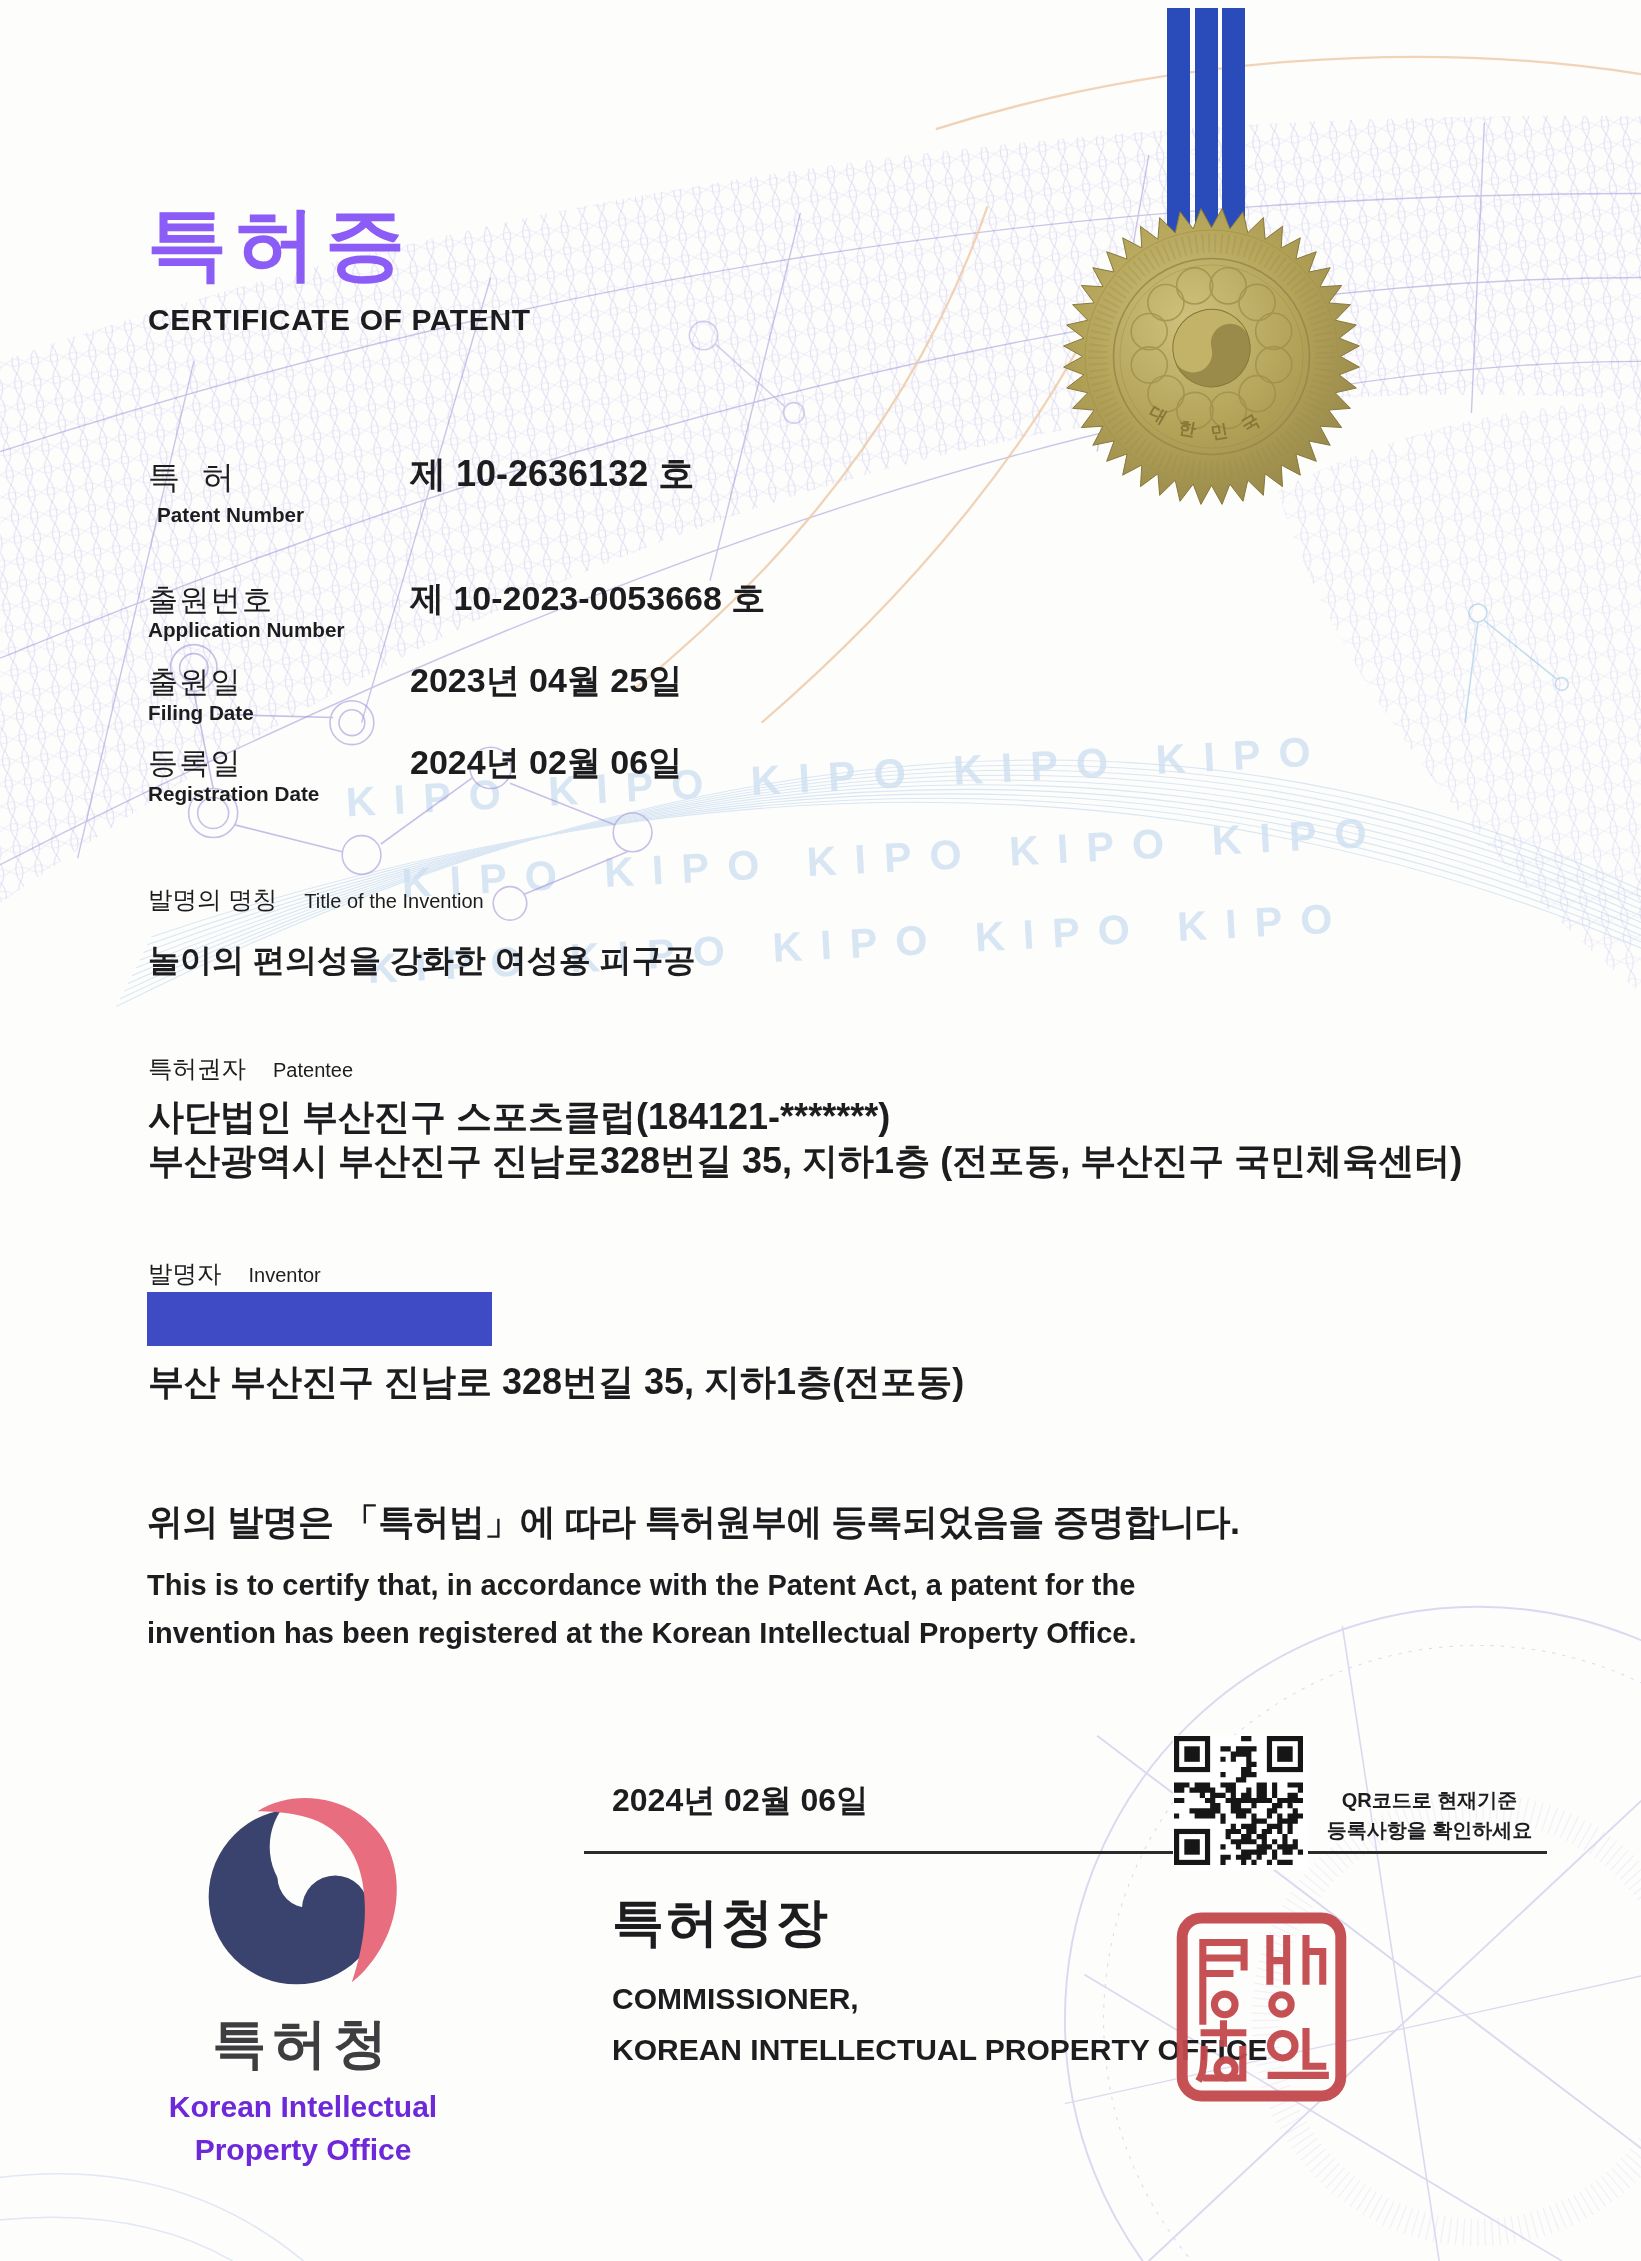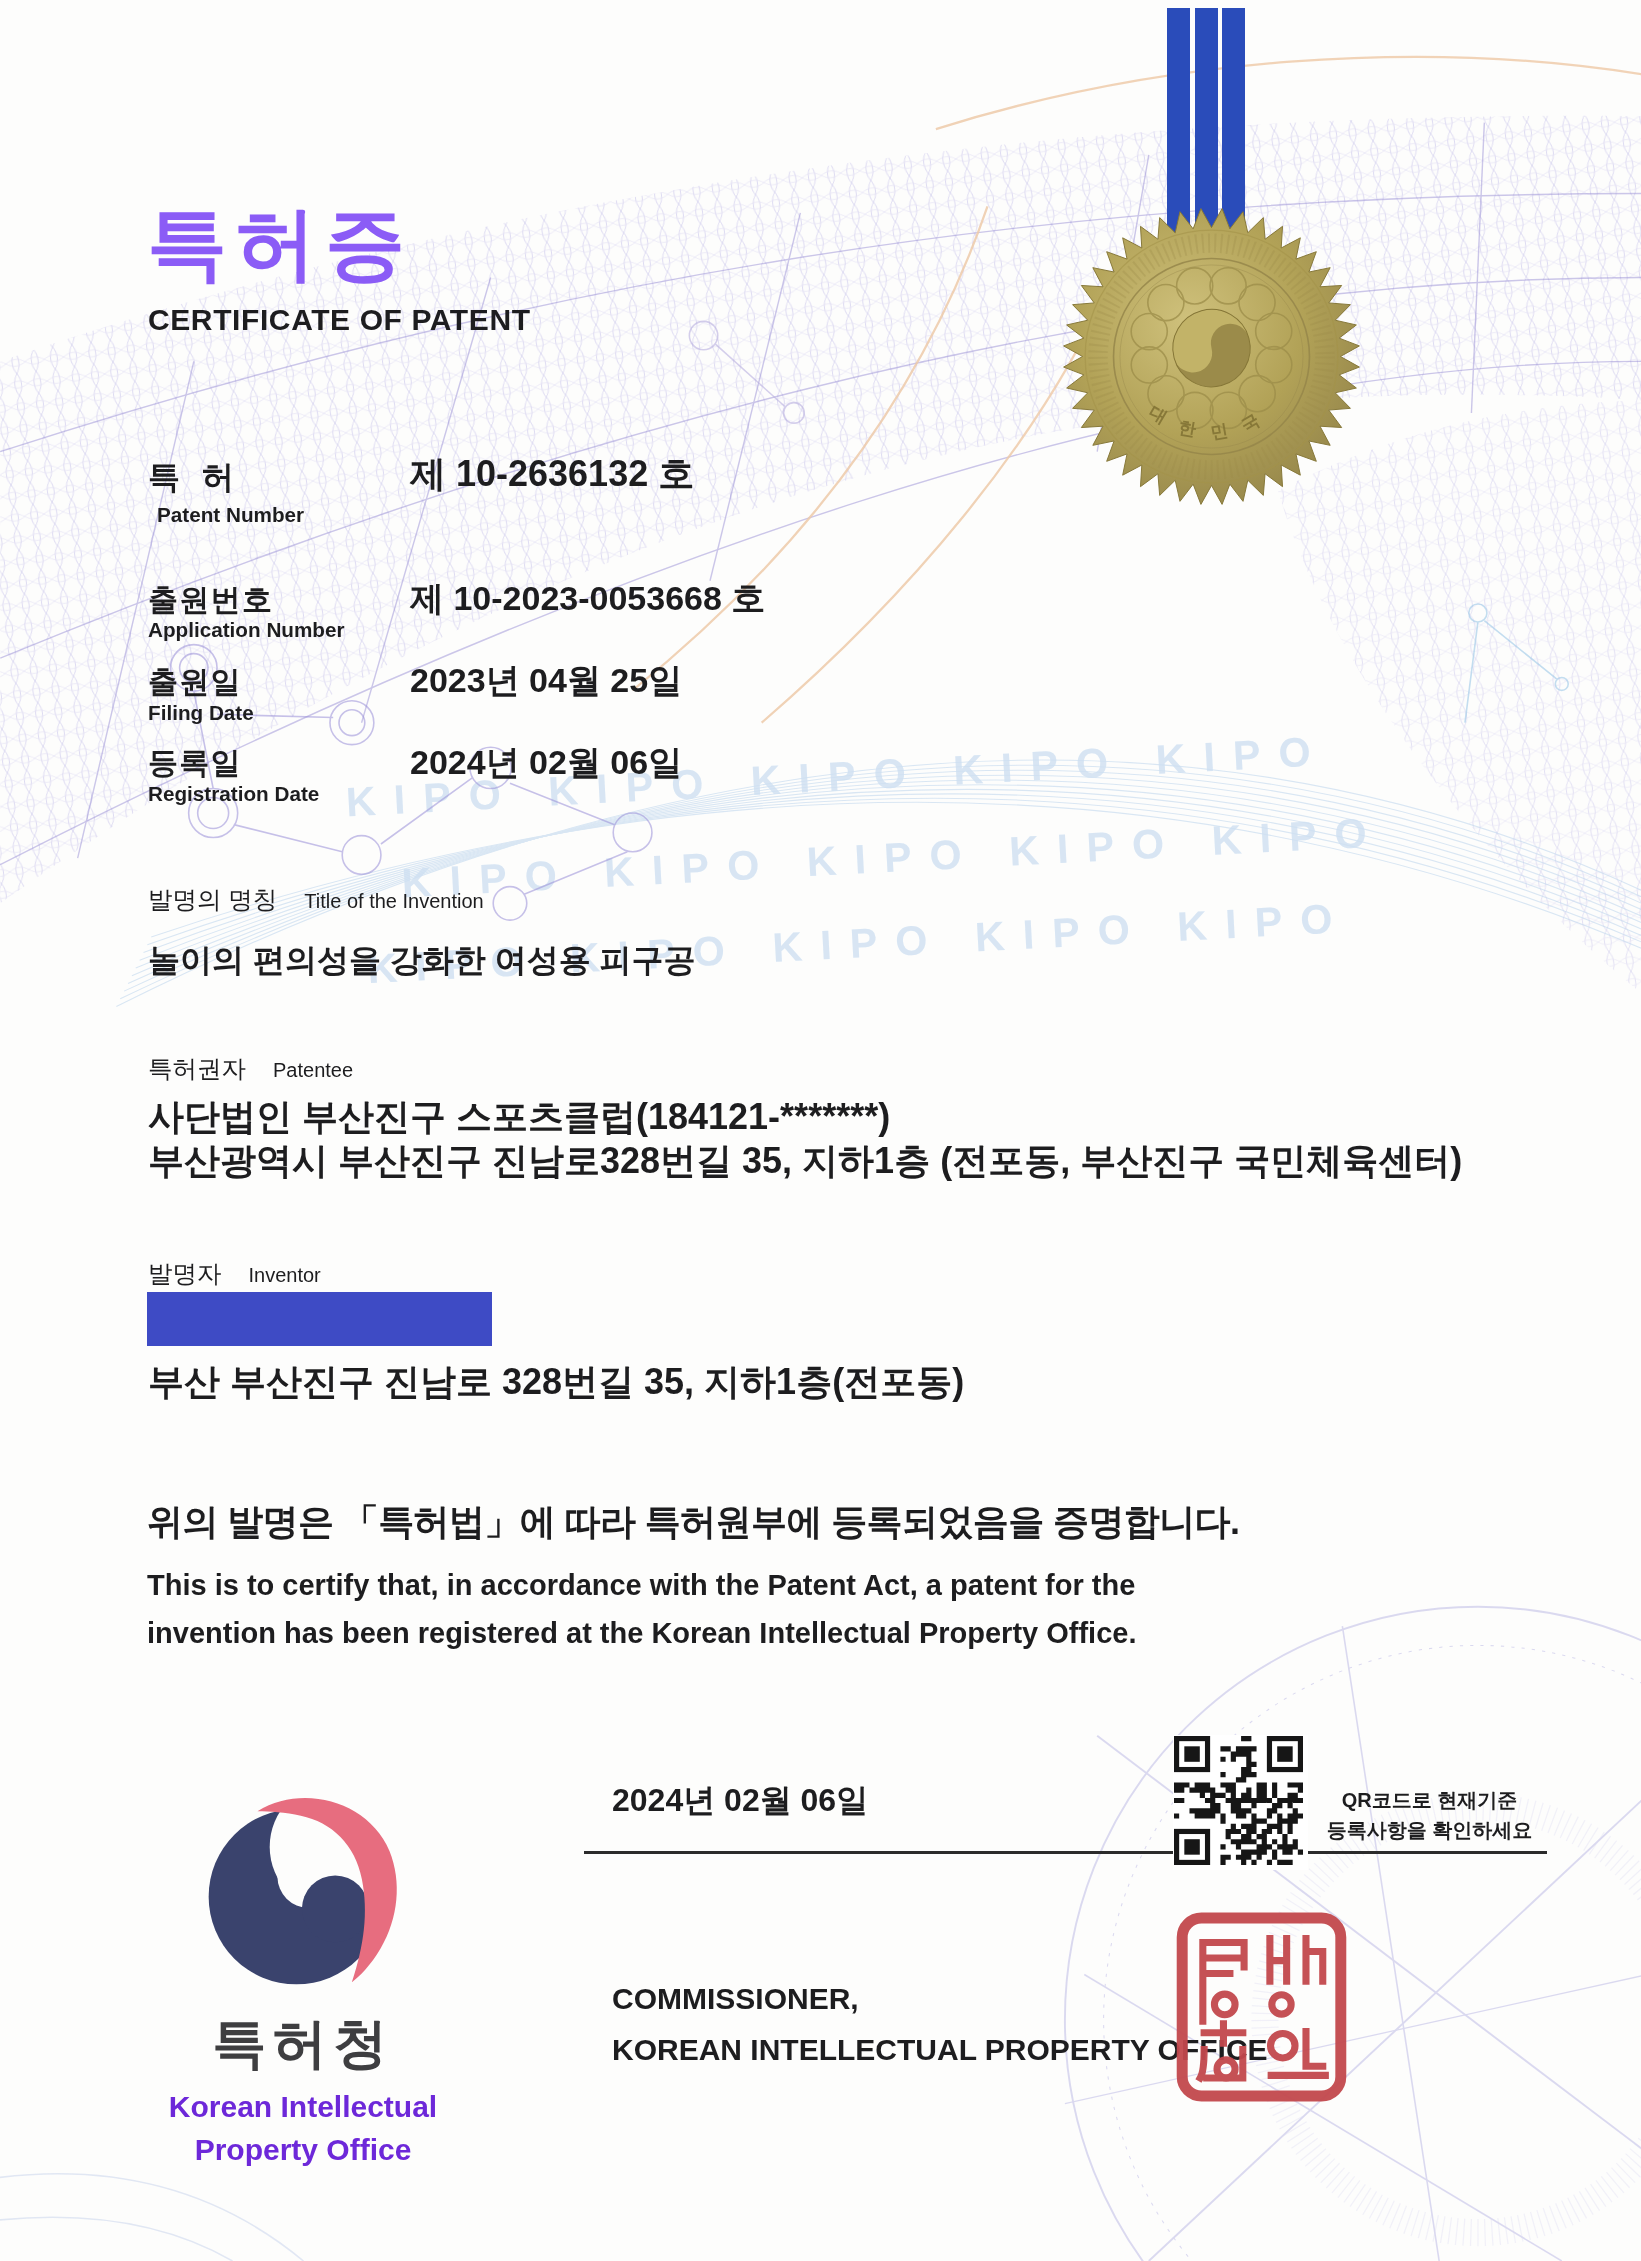--- a/index.html
+++ b/index.html
@@ -9,21 +9,21 @@
   .bg{position:absolute;inset:0;z-index:0;}
   
   .ribbon{position:absolute;left:1167px;top:7.7px;width:79px;height:348px;display:flex;gap:4.5px;z-index:2;}
   .ribbon span{display:block;width:23px;height:100%;background:#2a4cba;}
   
   .seal{position:absolute;left:1060px;top:205px;width:303px;height:303px;z-index:3;}
   
   .title-ko{left:147px;top:191px;font-size:80px;font-weight:700;letter-spacing:9px;color:#8b5cf6;z-index:4;}
   .title-en{left:148px;top:303px;font-size:30px;font-weight:700;letter-spacing:0.6px;z-index:4;}
   
-  .lbl-ko{font-size:30px;font-weight:700;letter-spacing:1.3px;z-index:4;text-align:center;}
+  .lbl-ko{font-size:30px;font-weight:400;letter-spacing:1.3px;z-index:4;text-align:center;}
   .lbl-ko.big{font-size:32px;letter-spacing:6.5px;}
   .lbl-en{font-size:20.7px;font-weight:600;z-index:4;}
   .val{left:410px;font-size:34px;font-weight:700;z-index:4;}
   
   .sec{z-index:4;font-weight:500;}
   .sec .ko{font-size:24.5px;}
   .sec .en{font-size:20px;margin-left:27px;text-align:right;}
   .body-val{font-size:36px;font-weight:700;z-index:4;}
   .redact{position:absolute;left:147px;top:1292px;width:345px;height:54px;background:#3e4bc5;z-index:4;}
   
@@ -211,20 +211,21 @@
   </div>
   <div class="redact"></div>
   <div class="abs body-val" style="left:148px;top:1358px;">부산 부산진구 진남로 328번길 35, 지하1층(전포동)</div>
 
   <div class="abs cert-ko">위의 발명은 「특허법」에 따라 특허원부에 등록되었음을 증명합니다.</div>
   <div class="abs cert-en" style="top:1617px;">invention has been registered at the Korean Intellectual Property Office.</div>
   <div class="abs cert-en" style="top:1569px;">This is to certify that, in accordance with the Patent Act, a patent for the</div>
 
   <div class="abs date">2024년 02월 06일</div>
   <div class="rule"></div>
+  <div class="abs comm-ko">특허청장</div>
   <div class="abs comm-en" style="top:1982px;">COMMISSIONER,</div>
   <div class="abs comm-en" style="top:2033px;">KOREAN INTELLECTUAL PROPERTY OFFICE</div>
 
   <div class="qr">
     <svg viewBox="0 0 200 200" width="129" height="129">
       <path id="qr-modules" d="M104 0h8v8h-8zM112 0h8v8h-8zM72 16h8v8h-8zM80 16h8v8h-8zM96 16h8v8h-8zM104 16h8v8h-8zM112 16h8v8h-8zM120 16h8v8h-8zM88 24h8v8h-8zM96 24h8v8h-8zM104 24h8v8h-8zM112 24h8v8h-8zM72 32h8v8h-8zM88 32h8v8h-8zM112 32h8v8h-8zM112 40h8v8h-8zM120 40h8v8h-8zM104 48h8v8h-8zM112 48h8v8h-8zM72 56h8v8h-8zM104 56h8v8h-8zM112 56h8v8h-8zM120 56h8v8h-8zM96 64h8v8h-8zM104 64h8v8h-8zM0 72h8v8h-8zM8 72h8v8h-8zM16 72h8v8h-8zM32 72h8v8h-8zM40 72h8v8h-8zM48 72h8v8h-8zM72 72h8v8h-8zM80 72h8v8h-8zM88 72h8v8h-8zM128 72h8v8h-8zM136 72h8v8h-8zM152 72h8v8h-8zM176 72h8v8h-8zM184 72h8v8h-8zM192 72h8v8h-8zM0 80h8v8h-8zM8 80h8v8h-8zM24 80h8v8h-8zM32 80h8v8h-8zM40 80h8v8h-8zM48 80h8v8h-8zM56 80h8v8h-8zM80 80h8v8h-8zM88 80h8v8h-8zM112 80h8v8h-8zM128 80h8v8h-8zM136 80h8v8h-8zM152 80h8v8h-8zM192 80h8v8h-8zM40 88h8v8h-8zM56 88h8v8h-8zM64 88h8v8h-8zM72 88h8v8h-8zM88 88h8v8h-8zM104 88h8v8h-8zM112 88h8v8h-8zM128 88h8v8h-8zM136 88h8v8h-8zM152 88h8v8h-8zM176 88h8v8h-8zM184 88h8v8h-8zM0 96h8v8h-8zM8 96h8v8h-8zM48 96h8v8h-8zM56 96h8v8h-8zM80 96h8v8h-8zM88 96h8v8h-8zM96 96h8v8h-8zM104 96h8v8h-8zM112 96h8v8h-8zM120 96h8v8h-8zM128 96h8v8h-8zM136 96h8v8h-8zM144 96h8v8h-8zM160 96h8v8h-8zM168 96h8v8h-8zM176 96h8v8h-8zM184 96h8v8h-8zM192 96h8v8h-8zM56 104h8v8h-8zM64 104h8v8h-8zM88 104h8v8h-8zM96 104h8v8h-8zM120 104h8v8h-8zM152 104h8v8h-8zM160 104h8v8h-8zM176 104h8v8h-8zM24 112h8v8h-8zM32 112h8v8h-8zM40 112h8v8h-8zM48 112h8v8h-8zM56 112h8v8h-8zM64 112h8v8h-8zM88 112h8v8h-8zM96 112h8v8h-8zM104 112h8v8h-8zM112 112h8v8h-8zM144 112h8v8h-8zM152 112h8v8h-8zM184 112h8v8h-8zM0 120h8v8h-8zM32 120h8v8h-8zM40 120h8v8h-8zM48 120h8v8h-8zM56 120h8v8h-8zM72 120h8v8h-8zM96 120h8v8h-8zM104 120h8v8h-8zM120 120h8v8h-8zM144 120h8v8h-8zM160 120h8v8h-8zM176 120h8v8h-8zM184 120h8v8h-8zM192 120h8v8h-8zM72 128h8v8h-8zM120 128h8v8h-8zM128 128h8v8h-8zM136 128h8v8h-8zM160 128h8v8h-8zM168 128h8v8h-8zM176 128h8v8h-8zM184 128h8v8h-8zM88 136h8v8h-8zM104 136h8v8h-8zM112 136h8v8h-8zM120 136h8v8h-8zM144 136h8v8h-8zM152 136h8v8h-8zM160 136h8v8h-8zM176 136h8v8h-8zM80 144h8v8h-8zM88 144h8v8h-8zM96 144h8v8h-8zM112 144h8v8h-8zM120 144h8v8h-8zM136 144h8v8h-8zM144 144h8v8h-8zM160 144h8v8h-8zM176 144h8v8h-8zM80 152h8v8h-8zM104 152h8v8h-8zM112 152h8v8h-8zM128 152h8v8h-8zM136 152h8v8h-8zM168 152h8v8h-8zM88 160h8v8h-8zM96 160h8v8h-8zM104 160h8v8h-8zM112 160h8v8h-8zM120 160h8v8h-8zM136 160h8v8h-8zM152 160h8v8h-8zM168 160h8v8h-8zM184 160h8v8h-8zM72 168h8v8h-8zM96 168h8v8h-8zM128 168h8v8h-8zM136 168h8v8h-8zM144 168h8v8h-8zM160 168h8v8h-8zM168 168h8v8h-8zM176 168h8v8h-8zM184 168h8v8h-8zM104 176h8v8h-8zM112 176h8v8h-8zM120 176h8v8h-8zM128 176h8v8h-8zM136 176h8v8h-8zM152 176h8v8h-8zM168 176h8v8h-8zM176 176h8v8h-8zM192 176h8v8h-8zM72 184h8v8h-8zM80 184h8v8h-8zM96 184h8v8h-8zM104 184h8v8h-8zM112 184h8v8h-8zM128 184h8v8h-8zM152 184h8v8h-8zM72 192h8v8h-8zM104 192h8v8h-8zM120 192h8v8h-8zM144 192h8v8h-8zM160 192h8v8h-8zM168 192h8v8h-8zM176 192h8v8h-8z" fill="#161616"></path>
       <g>
         <rect x="0" y="0" width="56" height="56" fill="#161616"></rect>
           <rect x="8" y="8" width="40" height="40" fill="#fff"></rect>
           <rect x="16" y="16" width="24" height="24" fill="#161616"></rect>

